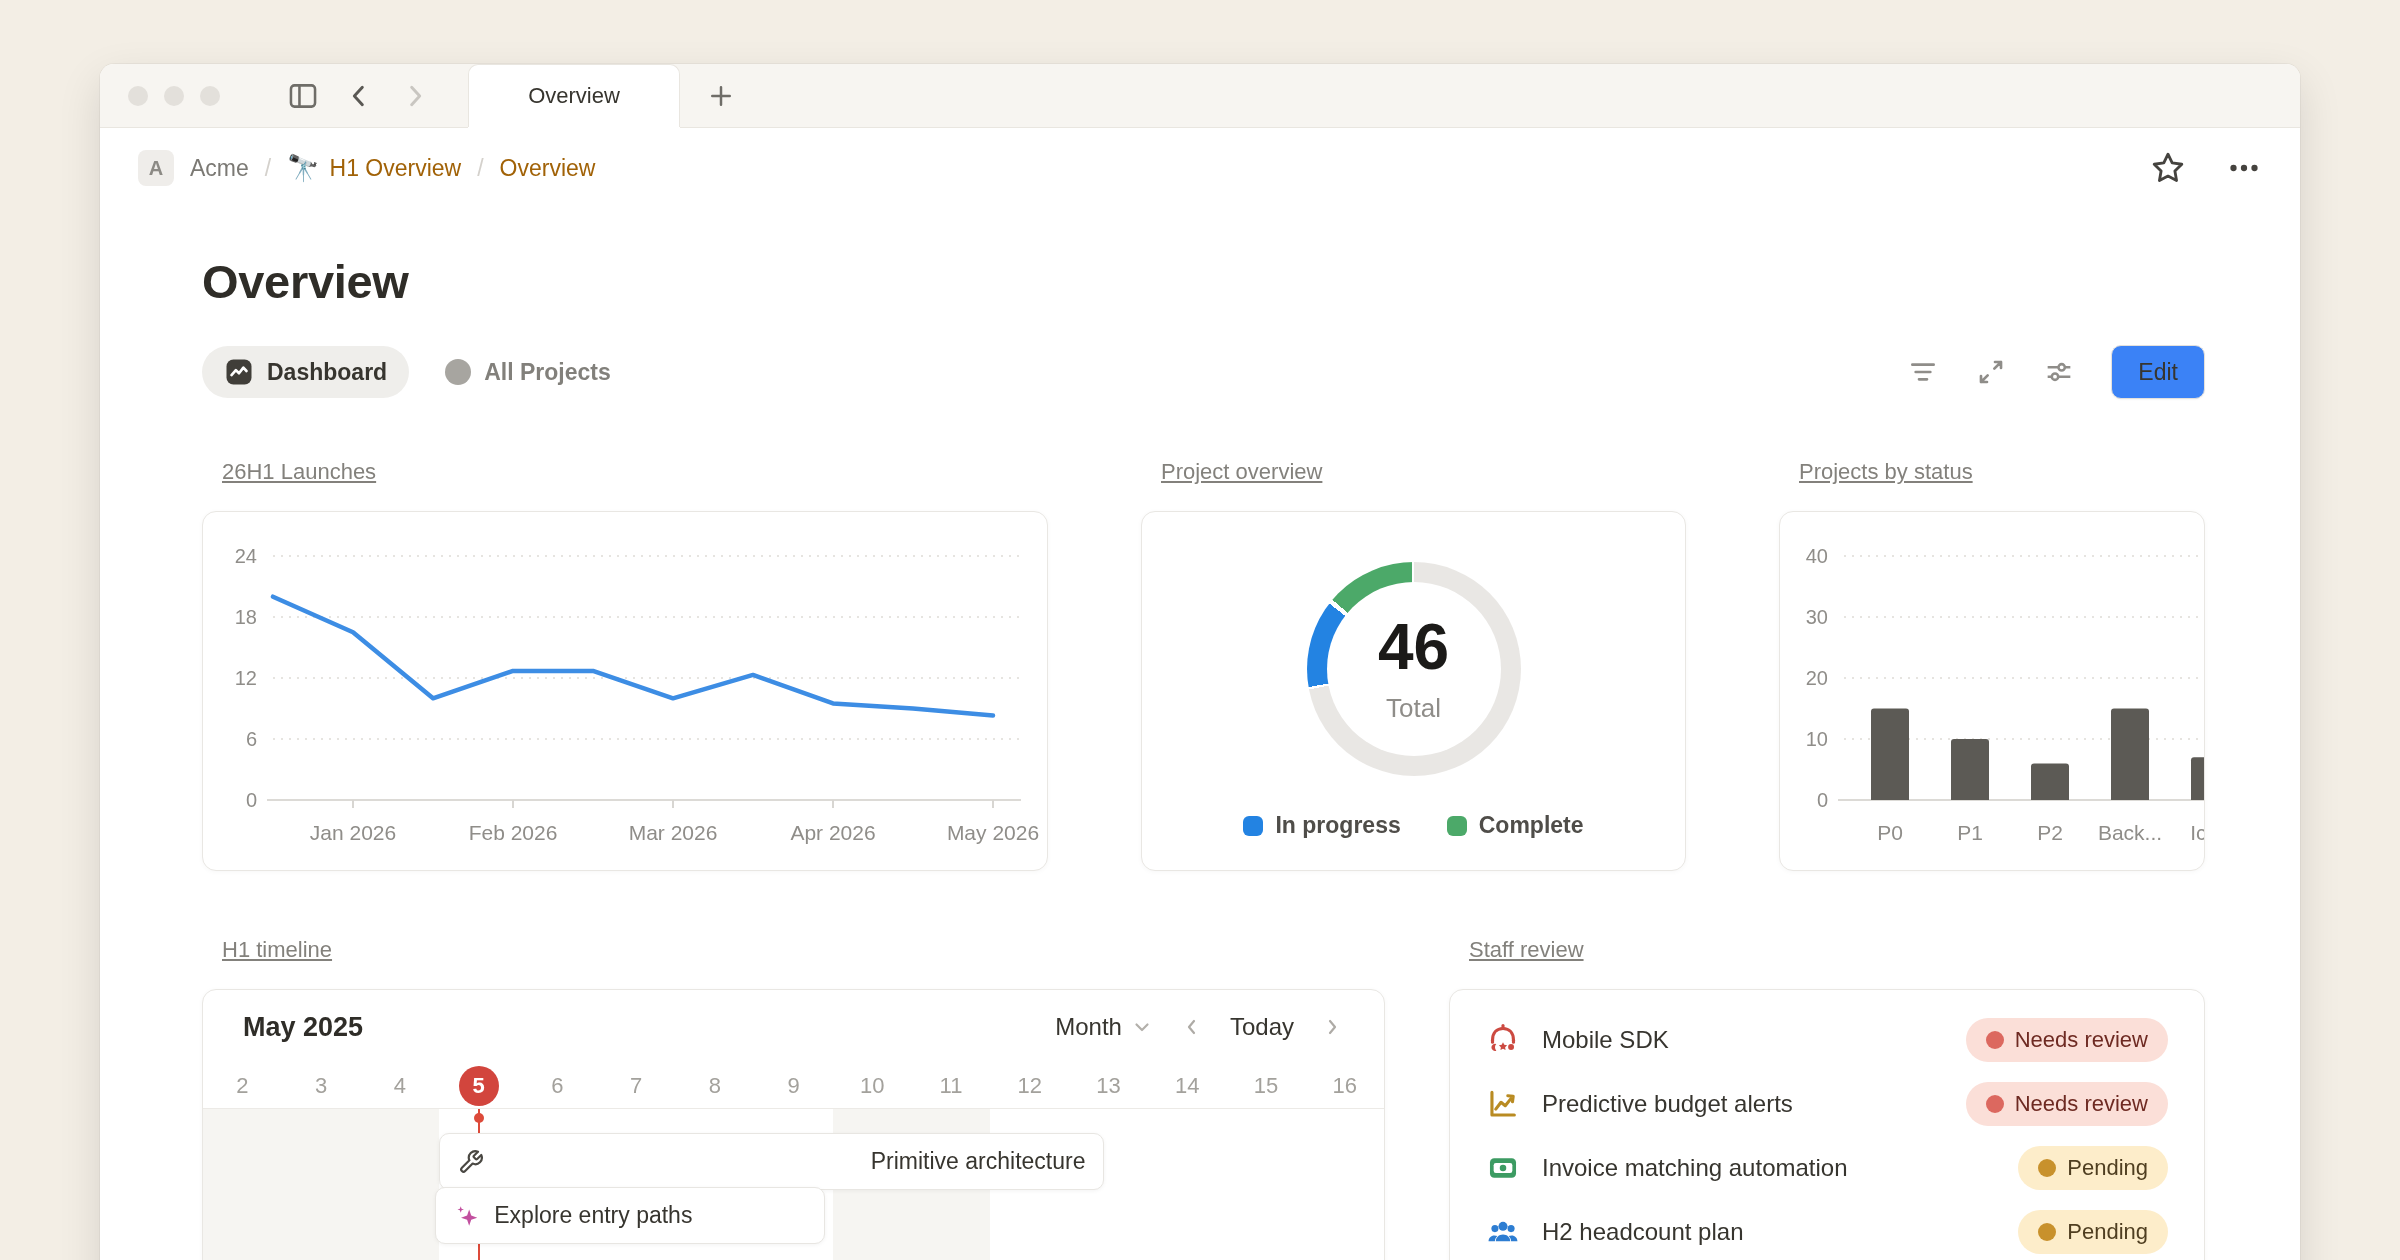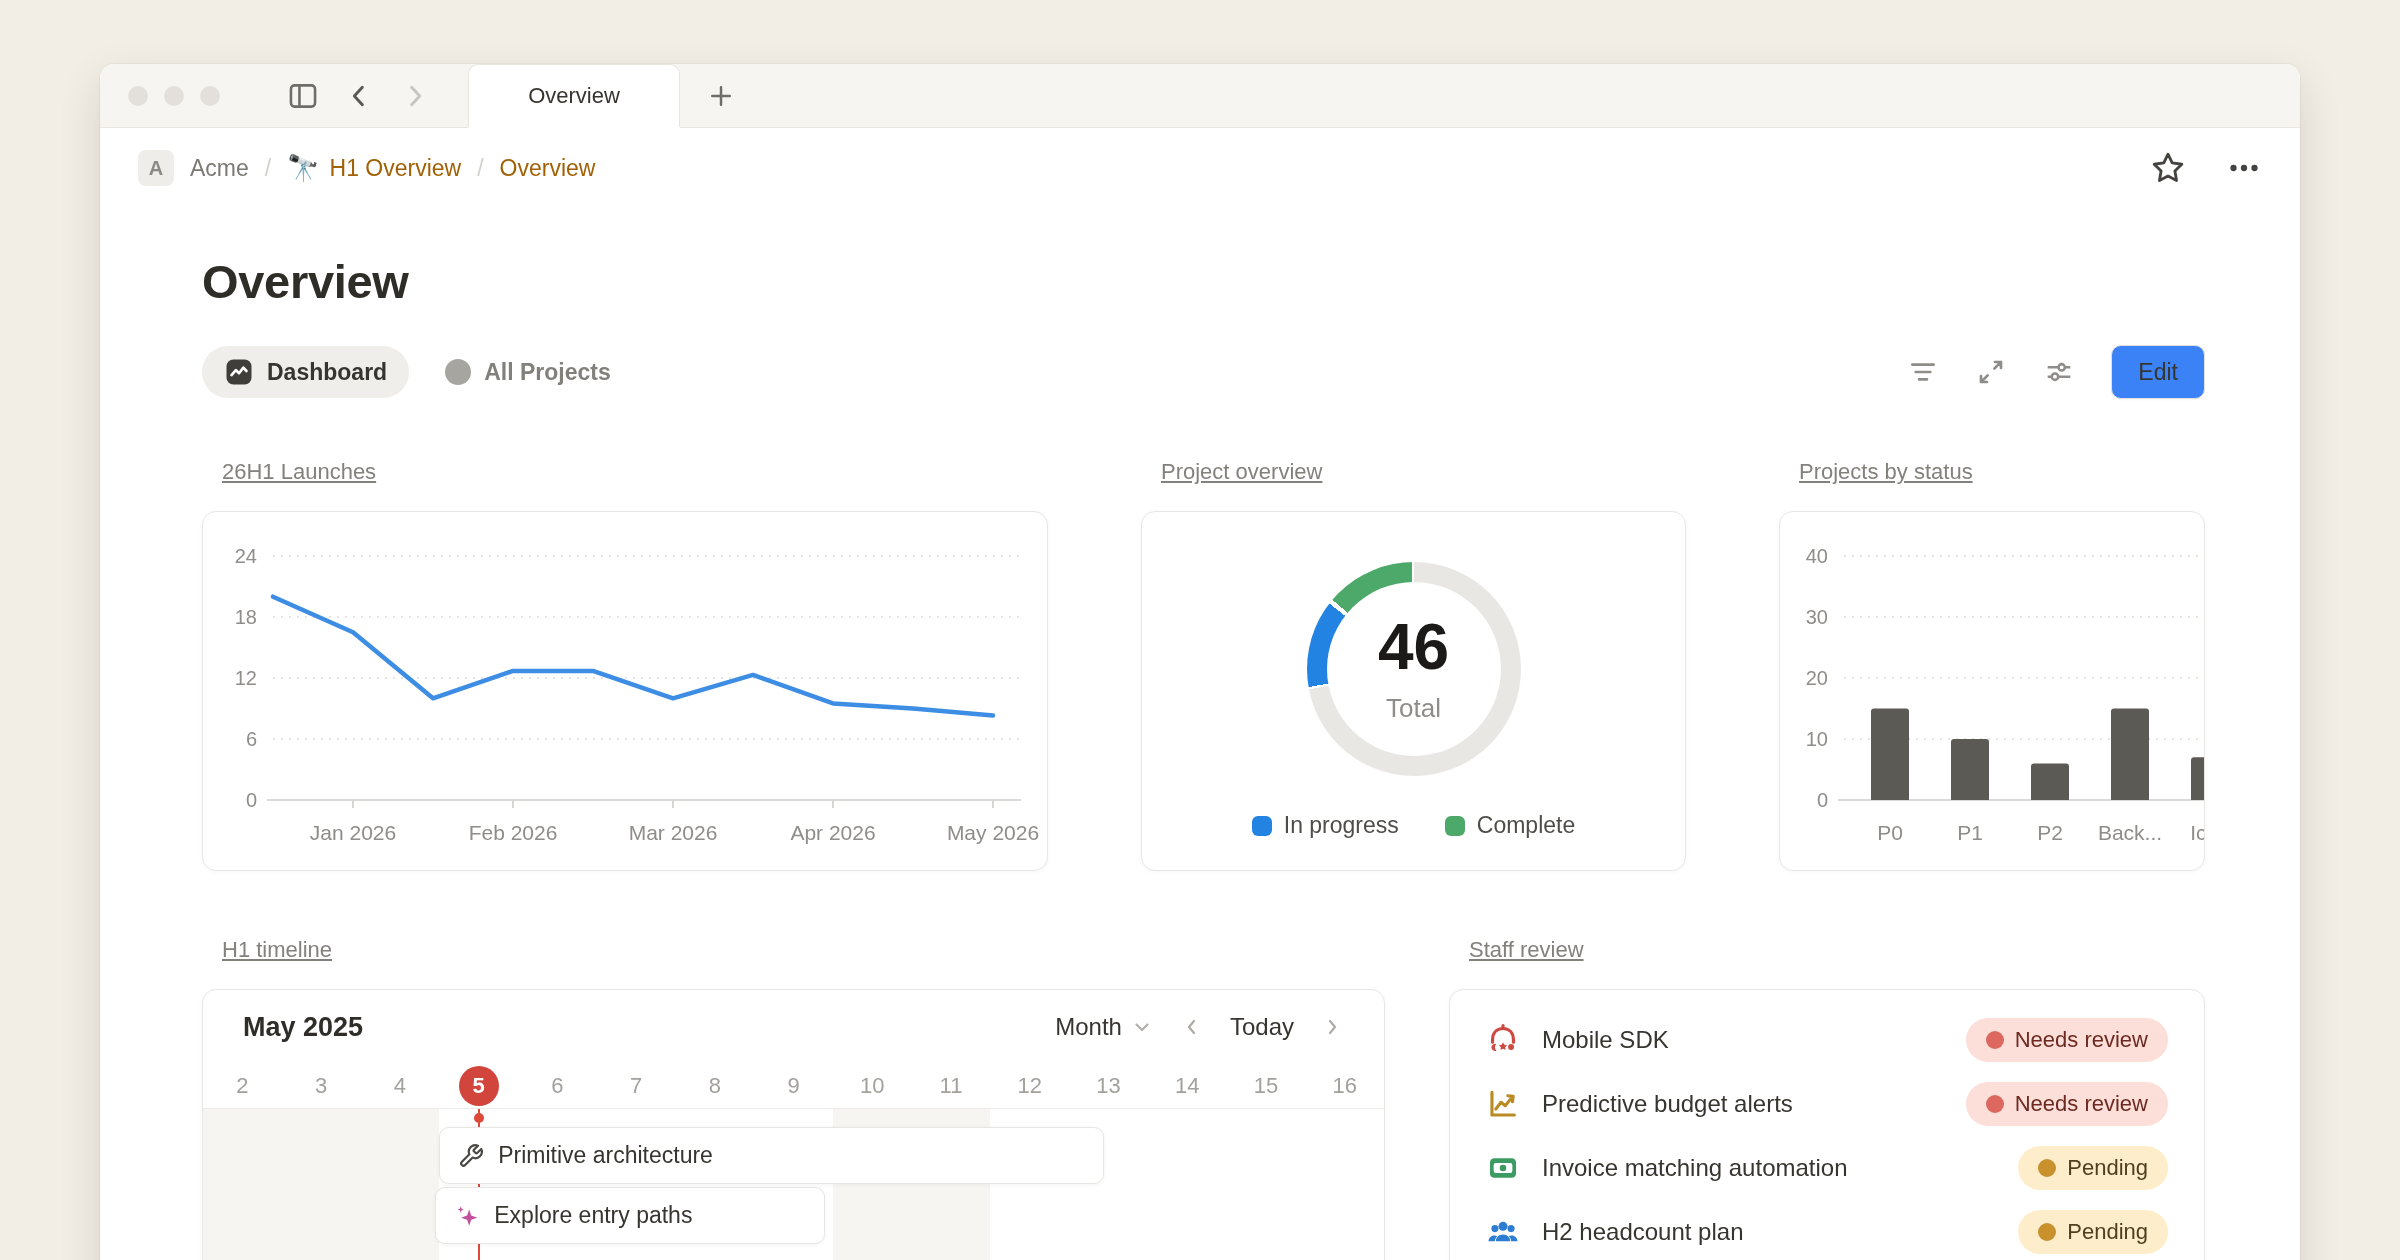--- a/index.html
+++ b/index.html
@@ -56,21 +56,21 @@
   .w-timeline{width:1183px;}.w-staff{width:756px;}
 
   
   .donut-wrap{height:100%;display:flex;flex-direction:column;align-items:center;}
   .ring{width:214px;height:214px;border-radius:50%;margin-top:50px;display:flex;align-items:center;justify-content:center;}
   .hole{width:174px;height:174px;border-radius:50%;background:#fff;display:flex;flex-direction:column;
     align-items:center;justify-content:center;}
   .total-num{font-size:64px;font-weight:700;color:#1b1a18;line-height:1;}
   .total-lbl{font-size:26px;color:#8f8d89;margin-top:14px;}
   .legend{display:flex;gap:46px;margin-top:36px;}
-  .legend-item{display:flex;align-items:center;gap:12px;font-size:23px;color:#4f4d49;}
+  .legend-item{display:flex;align-items:center;gap:12px;font-size:23px;color:#4f4d49;font-weight:bold;}
   .legend-item .sw{width:20px;height:20px;border-radius:6px;}
 
   
   .tl-head{display:flex;align-items:center;padding:0 40px;height:74px;}
   .tl-month{font-size:27px;font-weight:600;color:#2f2d28;}
   .tl-controls{margin-left:auto;display:flex;align-items:center;gap:26px;}
   .tl-view{display:flex;align-items:center;gap:8px;font-size:24px;color:#37352f;}
   .tl-today{font-size:24px;color:#37352f;}
   .tl-days{display:flex;height:44px;}
   .tl-day{flex:1;display:flex;align-items:center;justify-content:center;font-size:22px;color:#a3a19c;}
@@ -353,21 +353,21 @@
               </div>
               <div class="tl-day">
                 <span class="num">16</span>
               </div>
             </div>
           <div class="tl-body" id="tl-body">
               <div class="band" style="left: 0%; width: 20%;"></div>
               <div class="band" style="left: 53.3333%; width: 13.3333%;"></div>
               <div class="today-line" style="left: 23.3333%;"></div>
               <div class="today-dot" style="left: 23.3333%;"></div>
-              <div class="event" style="left: 20%; width: 56.3333%; top: 18px;">
+              <div class="event" style="left: 20%; width: 56.3333%; top: 24px; justify-content: space-between;">
                 <span style="color: rgb(74, 72, 67); display: flex;">
                   <svg viewBox="0 0 24 24" fill="none" stroke="currentColor" stroke-width="2" stroke-linecap="round" stroke-linejoin="round" width="26" height="26">
                     <path d="M14.7 6.3a1 1 0 0 0 0 1.4l1.6 1.6a1 1 0 0 0 1.4 0l3.77-3.77a6 6 0 0 1-7.94 7.94l-6.91 6.91a2.12 2.12 0 0 1-3-3l6.91-6.91a6 6 0 0 1 7.94-7.94l-3.76 3.76z"></path>
                   </svg>
                 </span>
                 <span>Primitive architecture</span>
               </div>
               <div class="event" style="left: 19.6667%; width: 33%; top: 78px;">
                 <span style="color: rgb(194, 80, 159); display: flex;">
                   <svg viewBox="0 0 24 24" fill="currentColor" width="26" height="26">

